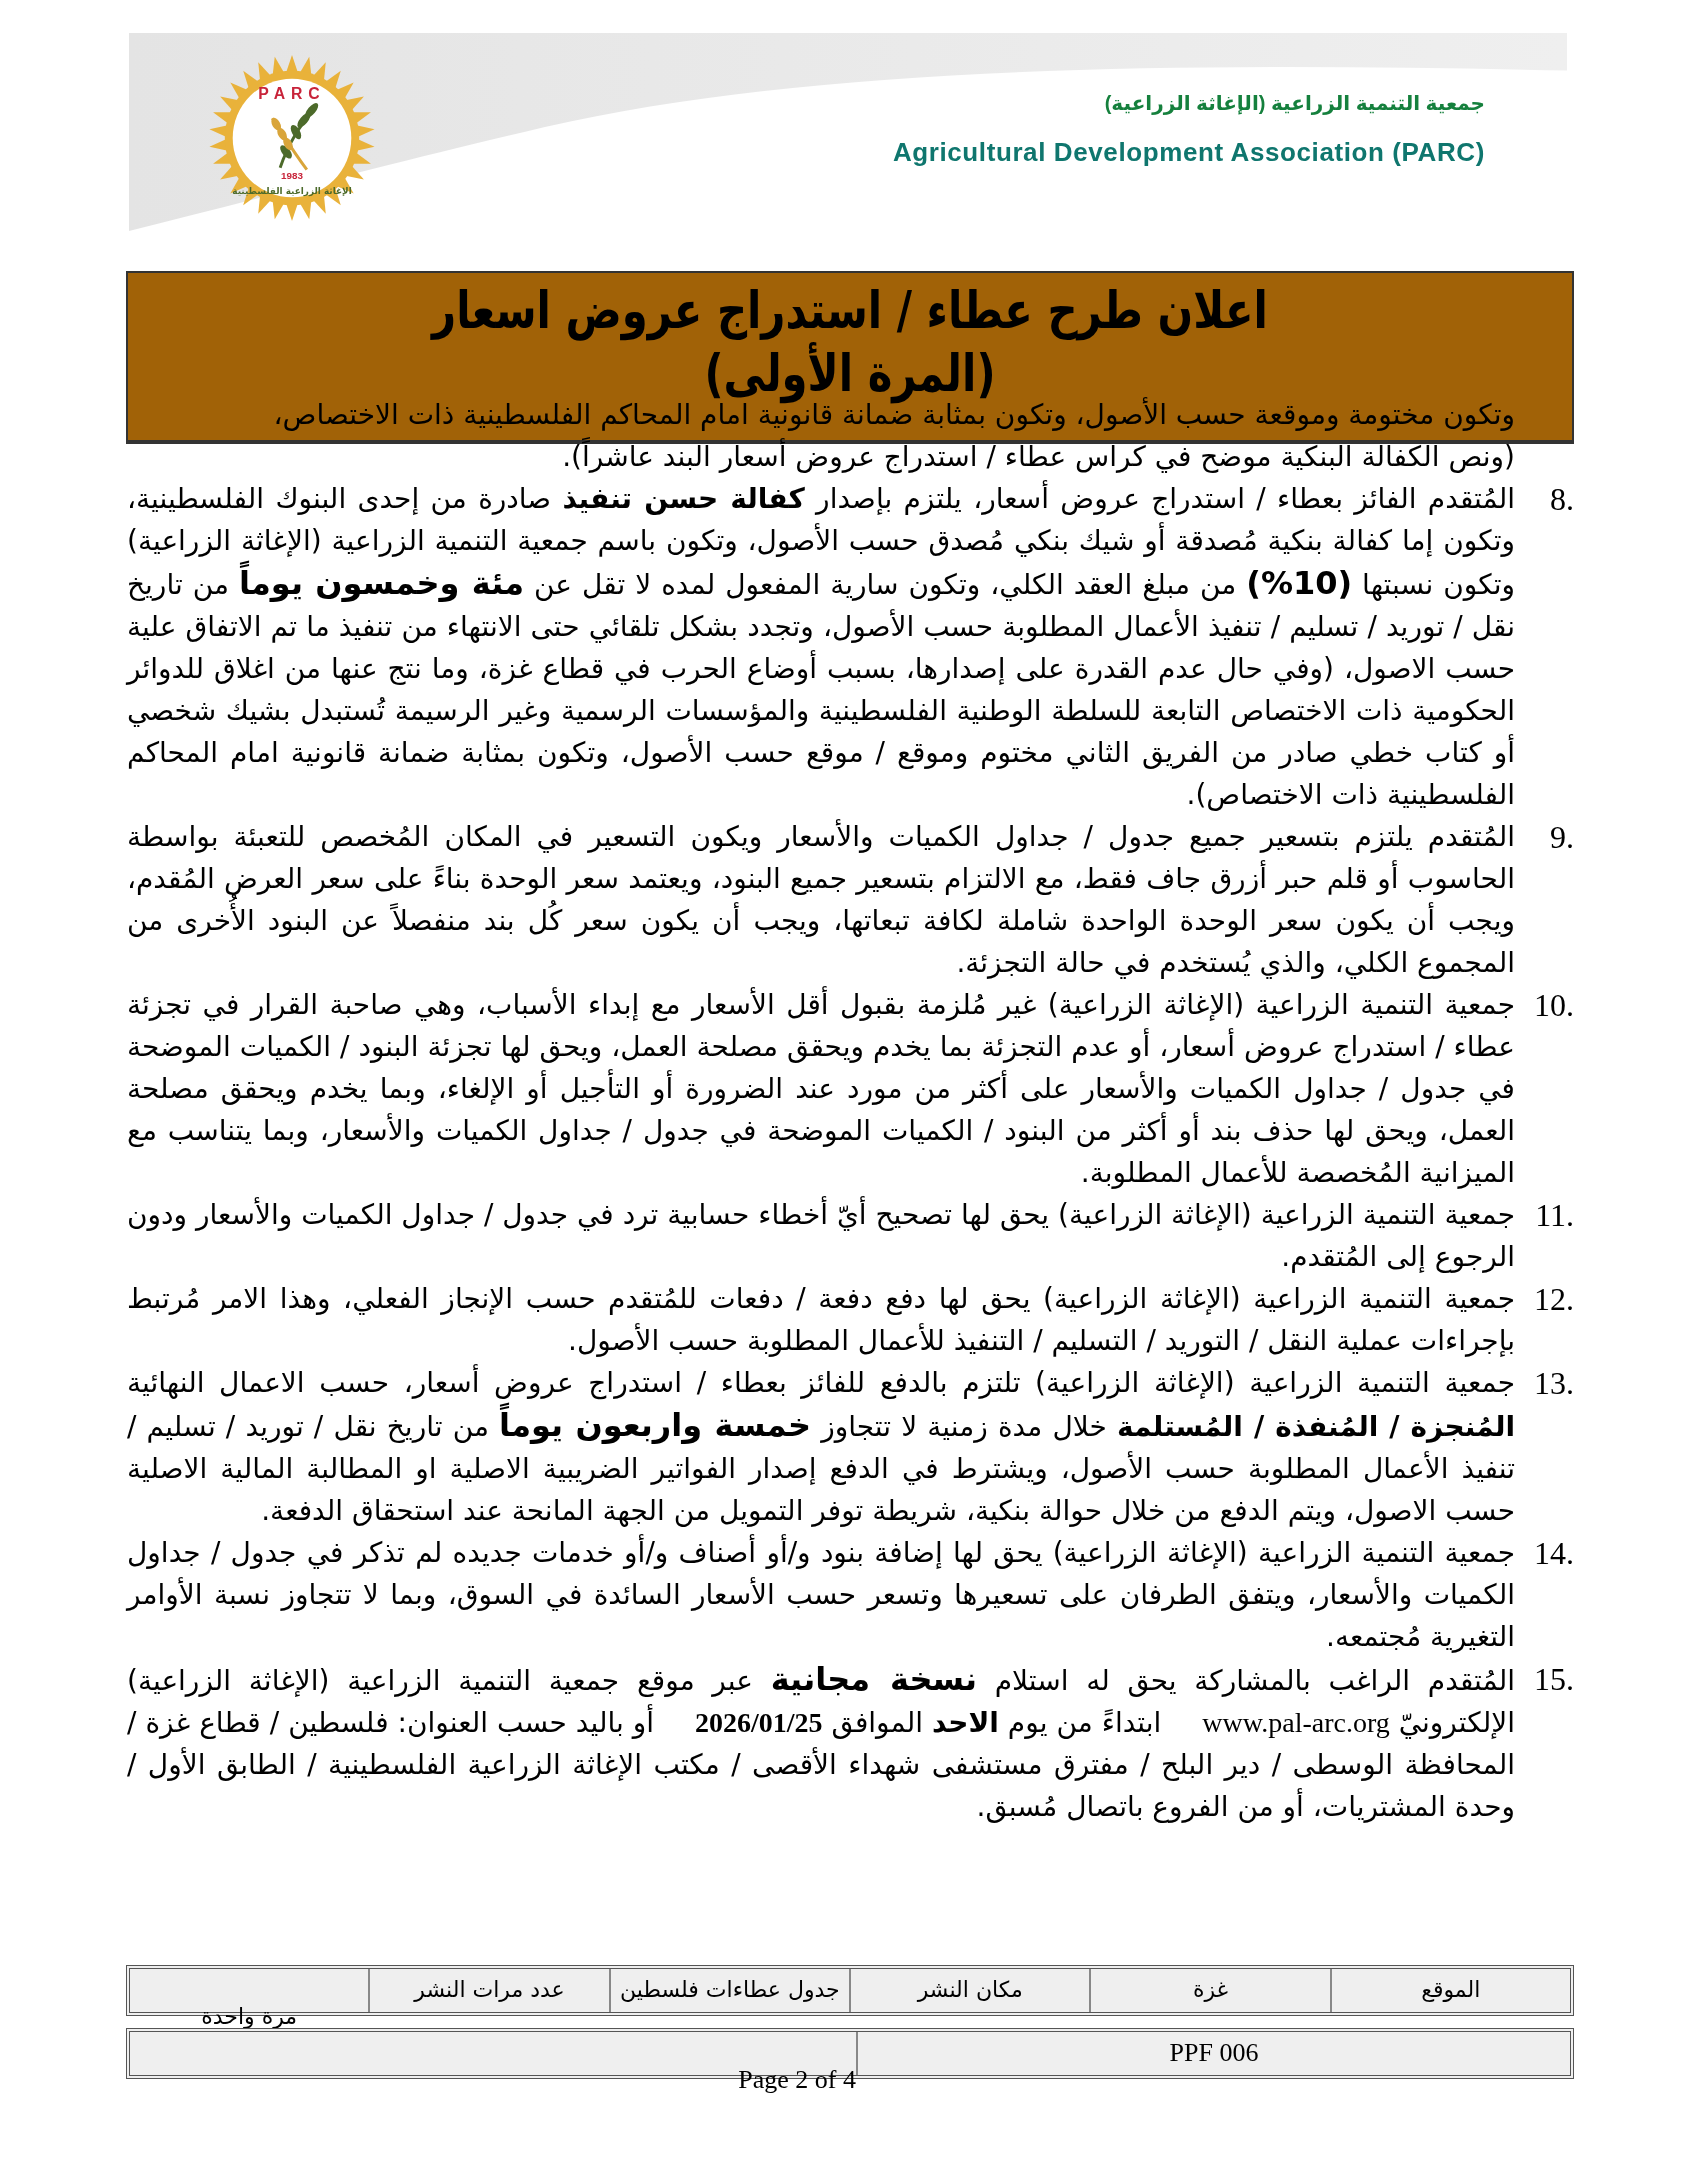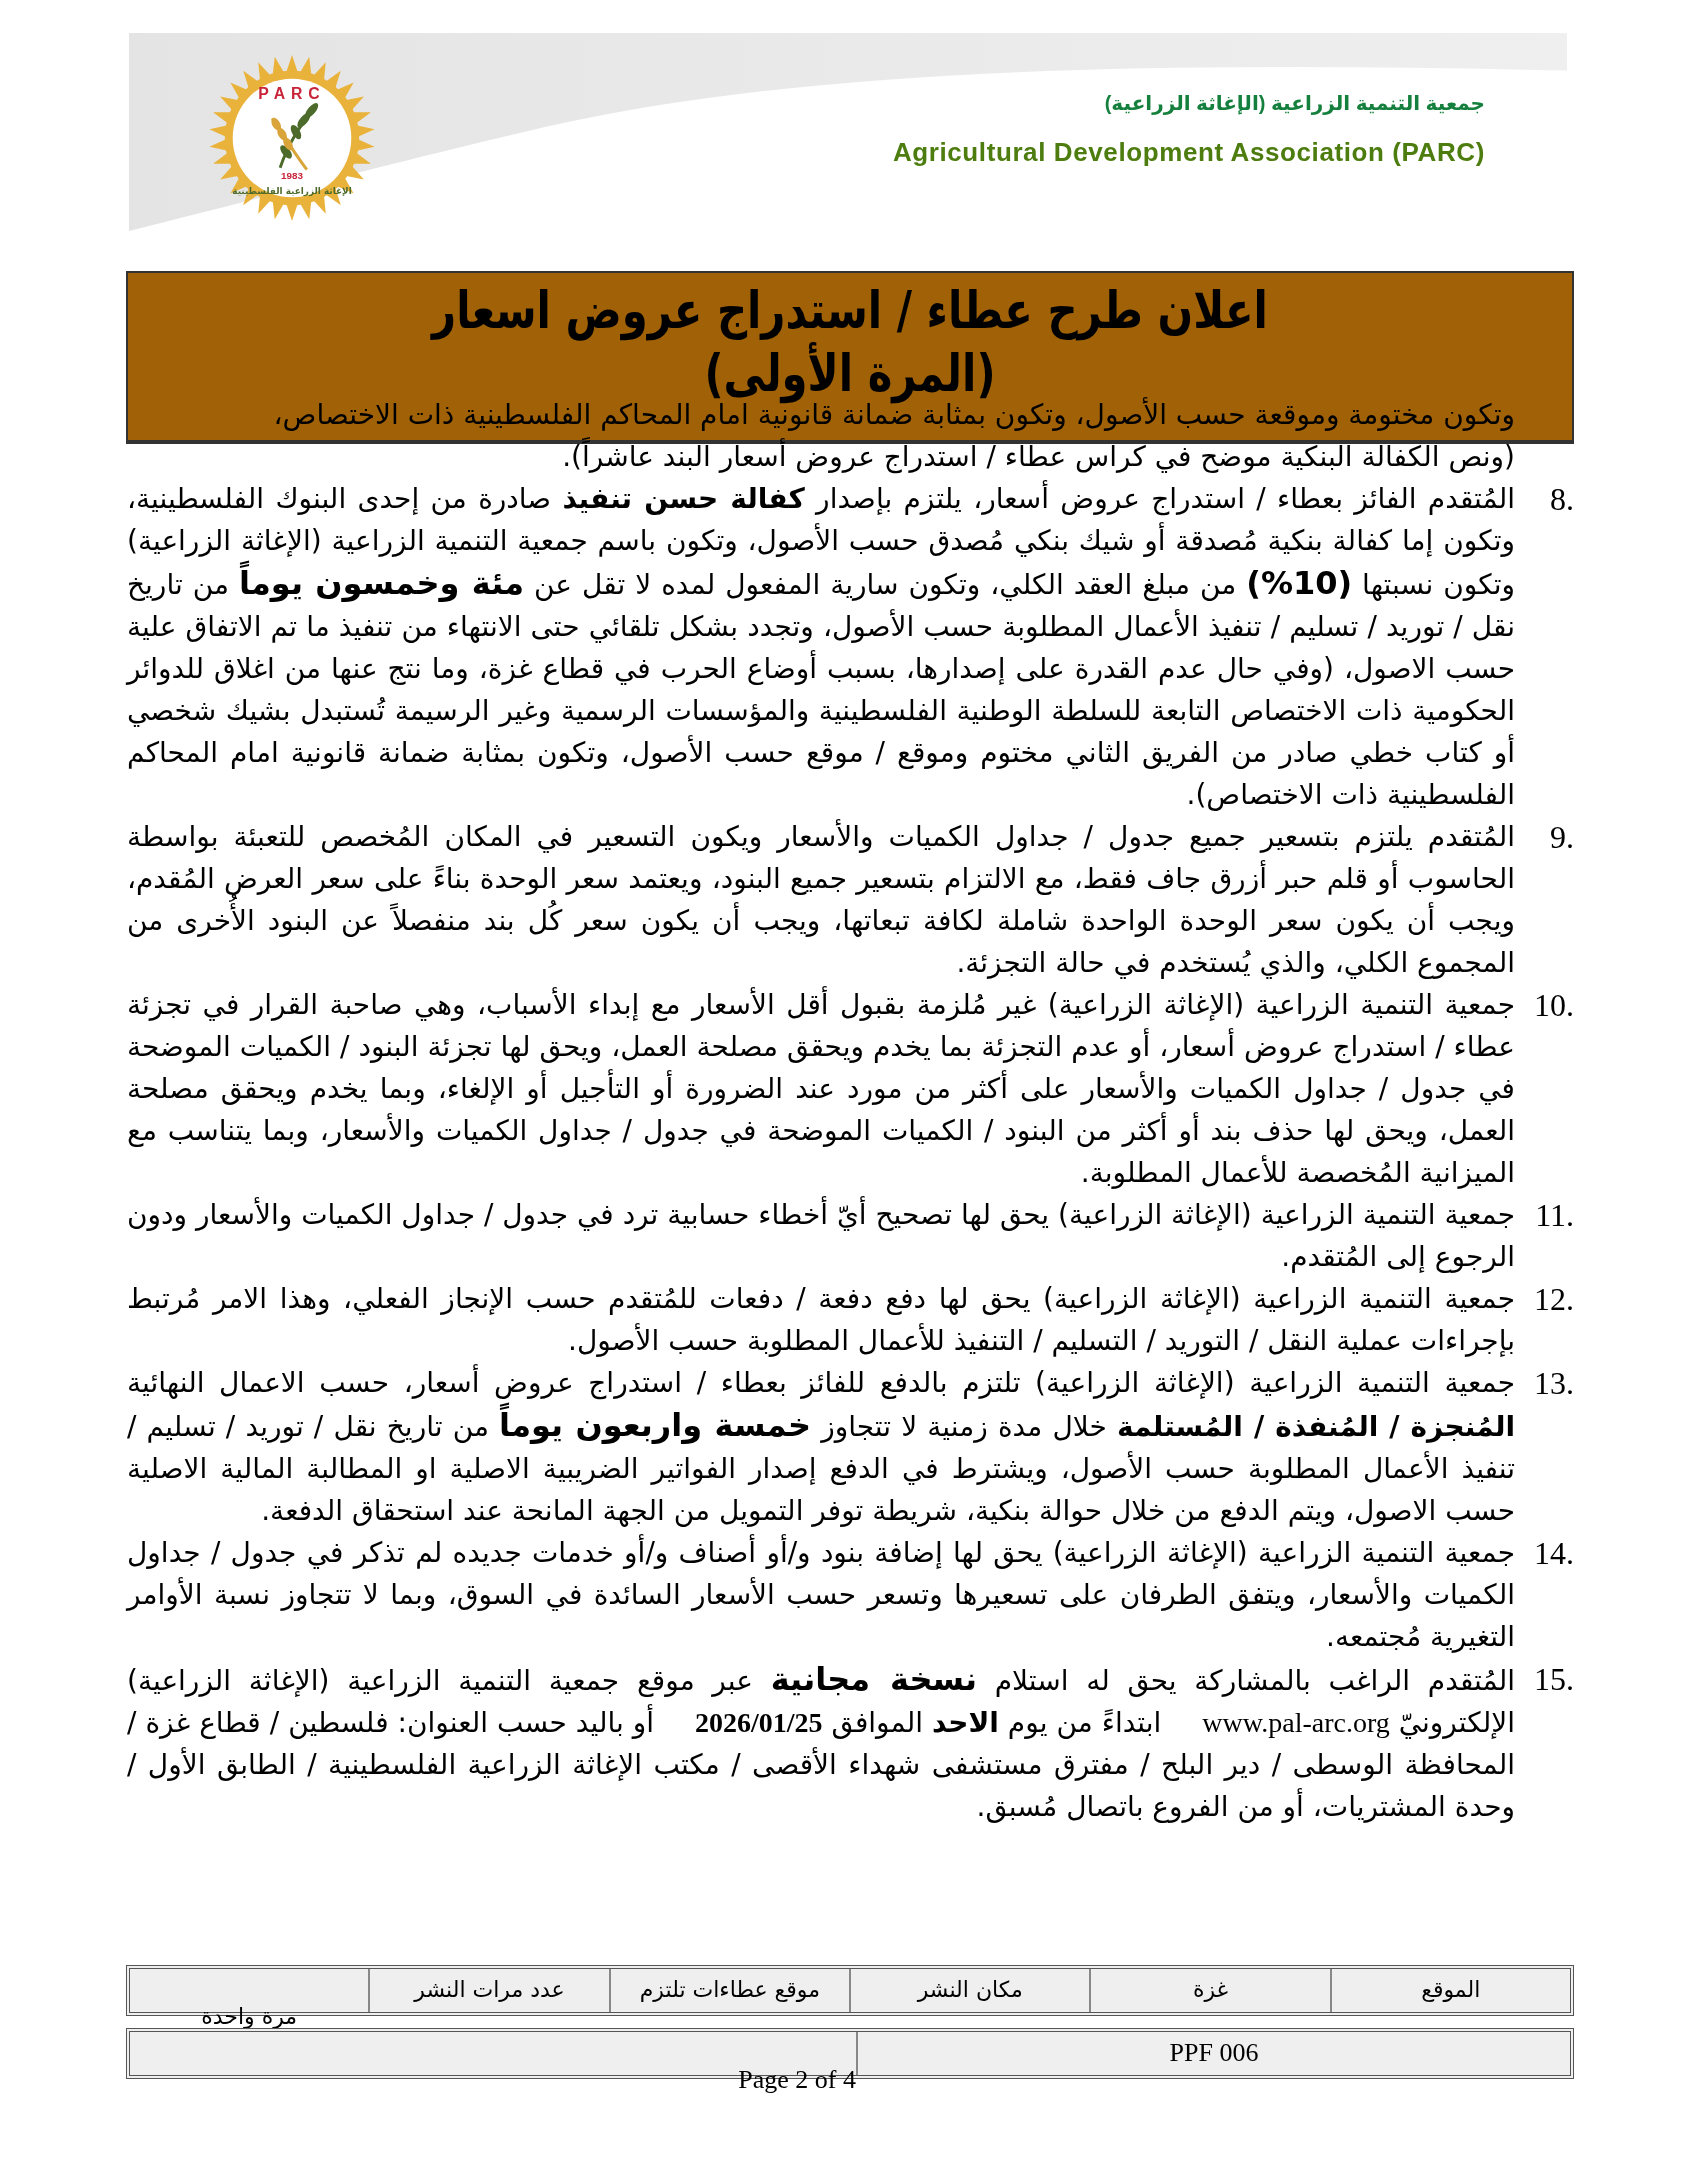--- a/index.html
+++ b/index.html
@@ -1,21 +1,21 @@
 <!DOCTYPE html>
 <html><head>
 <meta charset="utf-8">
 <style>
   html, body { margin:0; padding:0; background:#ffffff; }
   body { width:1683px; height:2178px; position:relative; overflow:hidden; font-family:"Liberation Sans", "DejaVu Sans", sans-serif; color:#000; }
   .header-band { position:absolute; left:129px; top:33px; width:1438px; height:198px; overflow:hidden; background:#fff; }
   .header-band .swoosh { position:absolute; left:0; top:0; width:100%; height:100%; }
   .logo { position:absolute; left:208px; top:54px; width:168px; height:168px; }
   .org-ar { position:absolute; right:198px; top:91px; font-size:20px; font-weight:bold; color:#15803d; direction:rtl; letter-spacing:0.5px; }
-  .org-en { position:absolute; right:198px; top:137px; font-size:26px; font-weight:bold; color:#4d7c0f; letter-spacing:0.6px; }
+  .org-en { position:absolute; right:198px; top:137px; font-size:26px; font-weight:bold; color:#0f766e; letter-spacing:0.6px; }
   .title-box { position:absolute; left:126px; top:238px; width:1448px; height:173px; background:#a16207; border:2px solid #333; border-bottom:4px solid #333; box-sizing:border-box; text-align:center;margin-top:33px; }
   .title-line1 { position:absolute; left:0; right:0; top:8px; font-size:51px; font-weight:bold; direction:rtl; font-family:"DejaVu Sans", sans-serif; transform:scaleX(0.82); }
   .title-line2 { position:absolute; left:0; right:0; top:71px; font-size:51px; font-weight:bold; direction:rtl; font-family:"DejaVu Sans", sans-serif; transform:scaleX(0.82); }
   .body { position:absolute; left:127px; top:394px; width:1447px; direction:rtl; text-align:justify; font-size:28px; line-height:42px; font-family:"DejaVu Sans", sans-serif; }
   .body p { margin:0; }
   .clause { display:flex; flex-direction:row; align-items:flex-start; }
   .clause .num { width:59px; flex:0 0 59px; text-align:right; direction:ltr; font-family:"Liberation Serif", serif; font-size:32px; }
   .clause .txt { flex:1; text-align:justify; }
   .b { font-weight:bold; }
   .big { font-size:32px; font-weight:bold;margin-top:44px; }
@@ -147,21 +147,21 @@
         <div class="num">15.</div>
         <div class="txt"><span class="">المُتقدم الراغب بالمشاركة يحق له استلام </span><span class="b big">نسخة مجانية</span><span class=""> عبر موقع جمعية التنمية الزراعية (الإغاثة الزراعية) الإلكترونيّ </span><span class="serif">www.pal-arc.org</span><span class=""> ابتداءً من يوم </span><span class="b">الاحد</span><span class=""> الموافق </span><span class="b serif">2026/01/25</span><span class=""> أو باليد حسب العنوان: فلسطين / قطاع غزة / المحافظة الوسطى / دير البلح / مفترق مستشفى شهداء الأقصى / مكتب الإغاثة الزراعية الفلسطينية / الطابق الأول / وحدة المشتريات، أو من الفروع باتصال مُسبق.</span></div>
       </div>
     </div>
 </div>
 
 <div class="footer-table ft1">
   <div class="cell">الموقع</div>
   <div class="cell">غزة</div>
   <div class="cell">مكان النشر</div>
-  <div class="cell">موقع عطاءات تلتزم</div>
+  <div class="cell">جدول عطاءات فلسطين</div>
   <div class="cell">عدد مرات النشر</div>
   <div class="cell">مرة واحدة</div>
 </div>
 <div class="footer-table ft2">
   <div class="cell">PPF 006</div>
   <div class="cell en-left">Page 2 of 4</div>
 </div>
 
 
 </body></html>

